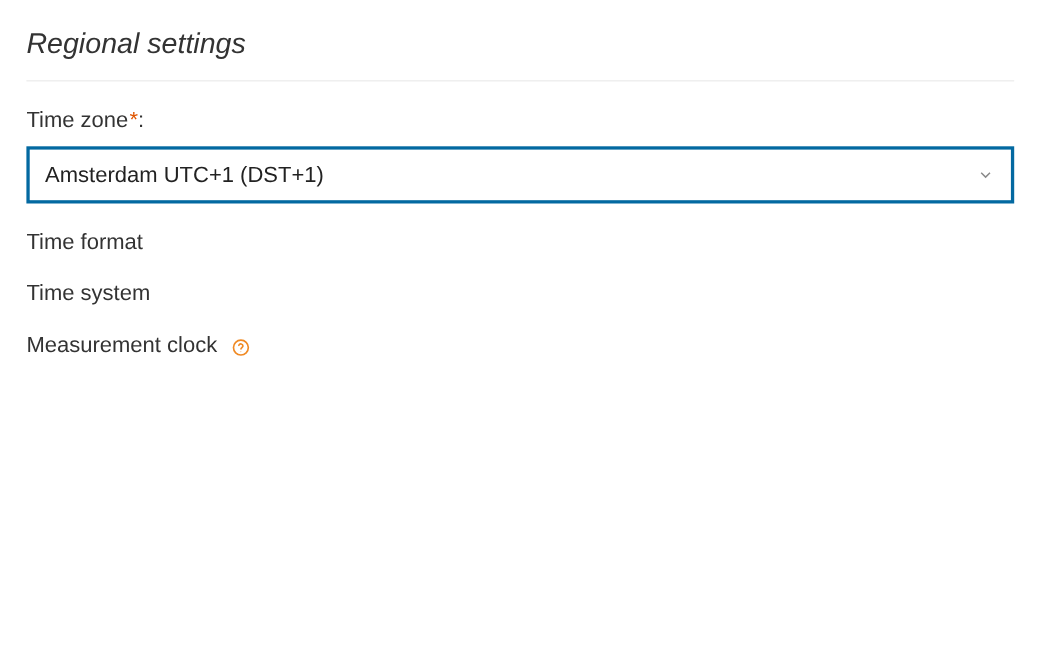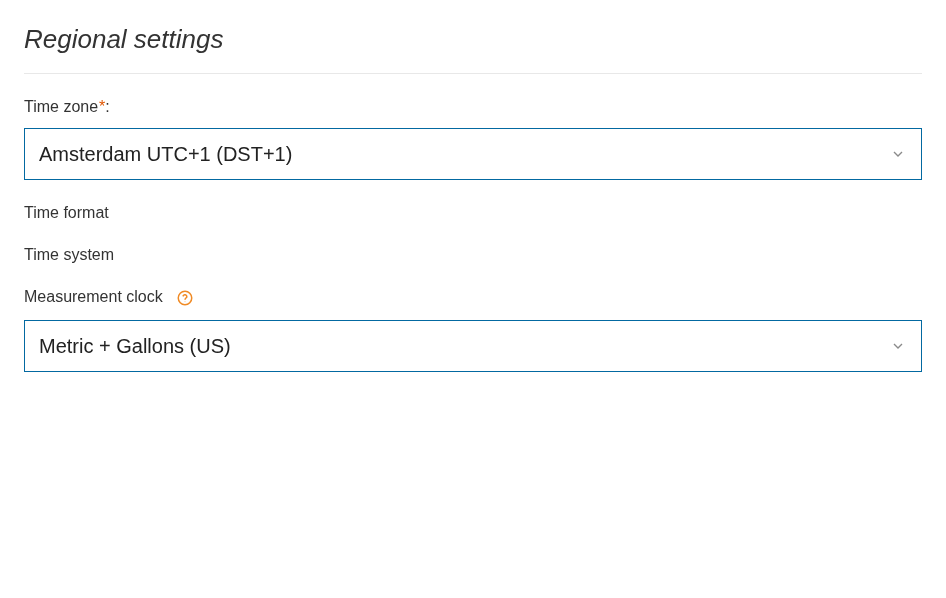--- a/index.html
+++ b/index.html
@@ -24,34 +24,34 @@
     .divider {
       border: none;
       border-top: 1px solid #e8e8e8;
       margin-bottom: 24px;
     }
     .field {
       margin-bottom: 24px;
     }
     .field-label {
       display: flex;
-      align-items: flex-start;
+      align-items: flex-end;
       gap: 8px;
-      font-size: 16px;
+      font-size: 20px;
       color: #333333;
       margin-bottom: 12px;
     }
     .required-asterisk {
       color: #e05500;
       margin-left: 1px;
     }
     .select {
       position: relative;
       width: 100%;
-      border: 1px solid #0369a1;
+      border: 3px solid #0369a1;
       background: #ffffff;
       height: 52px;
       display: flex;
       align-items: center;
       padding: 0 44px 0 14px;
       cursor: pointer;
       font-size: 20px;
       color: #222222;
     }
     .select-chevron {
@@ -121,21 +121,13 @@
   <div class="field-label">
     <span>Measurement clock</span>
     <span class="help-icon">
       <svg viewBox="0 0 24 24" fill="none" stroke="#f08a24" stroke-width="2">
         <circle cx="12" cy="12" r="9"></circle>
         <path d="M9.5 9.2a2.6 2.6 0 0 1 5 1c0 1.6-2.4 2-2.4 3.4" stroke-linecap="round"></path>
         <circle cx="12" cy="17" r="0.6" fill="#f08a24" stroke="none"></circle>
       </svg>
     </span>
   </div>
-  <div class="select">
-    <span>Metric + Gallons (US)</span>
-    <span class="select-chevron">
-      <svg viewBox="0 0 24 24">
-          <polyline points="6 9 12 15 18 9"></polyline>
-        </svg>
-    </span>
-  </div>
 </div>
 
 </body></html>

